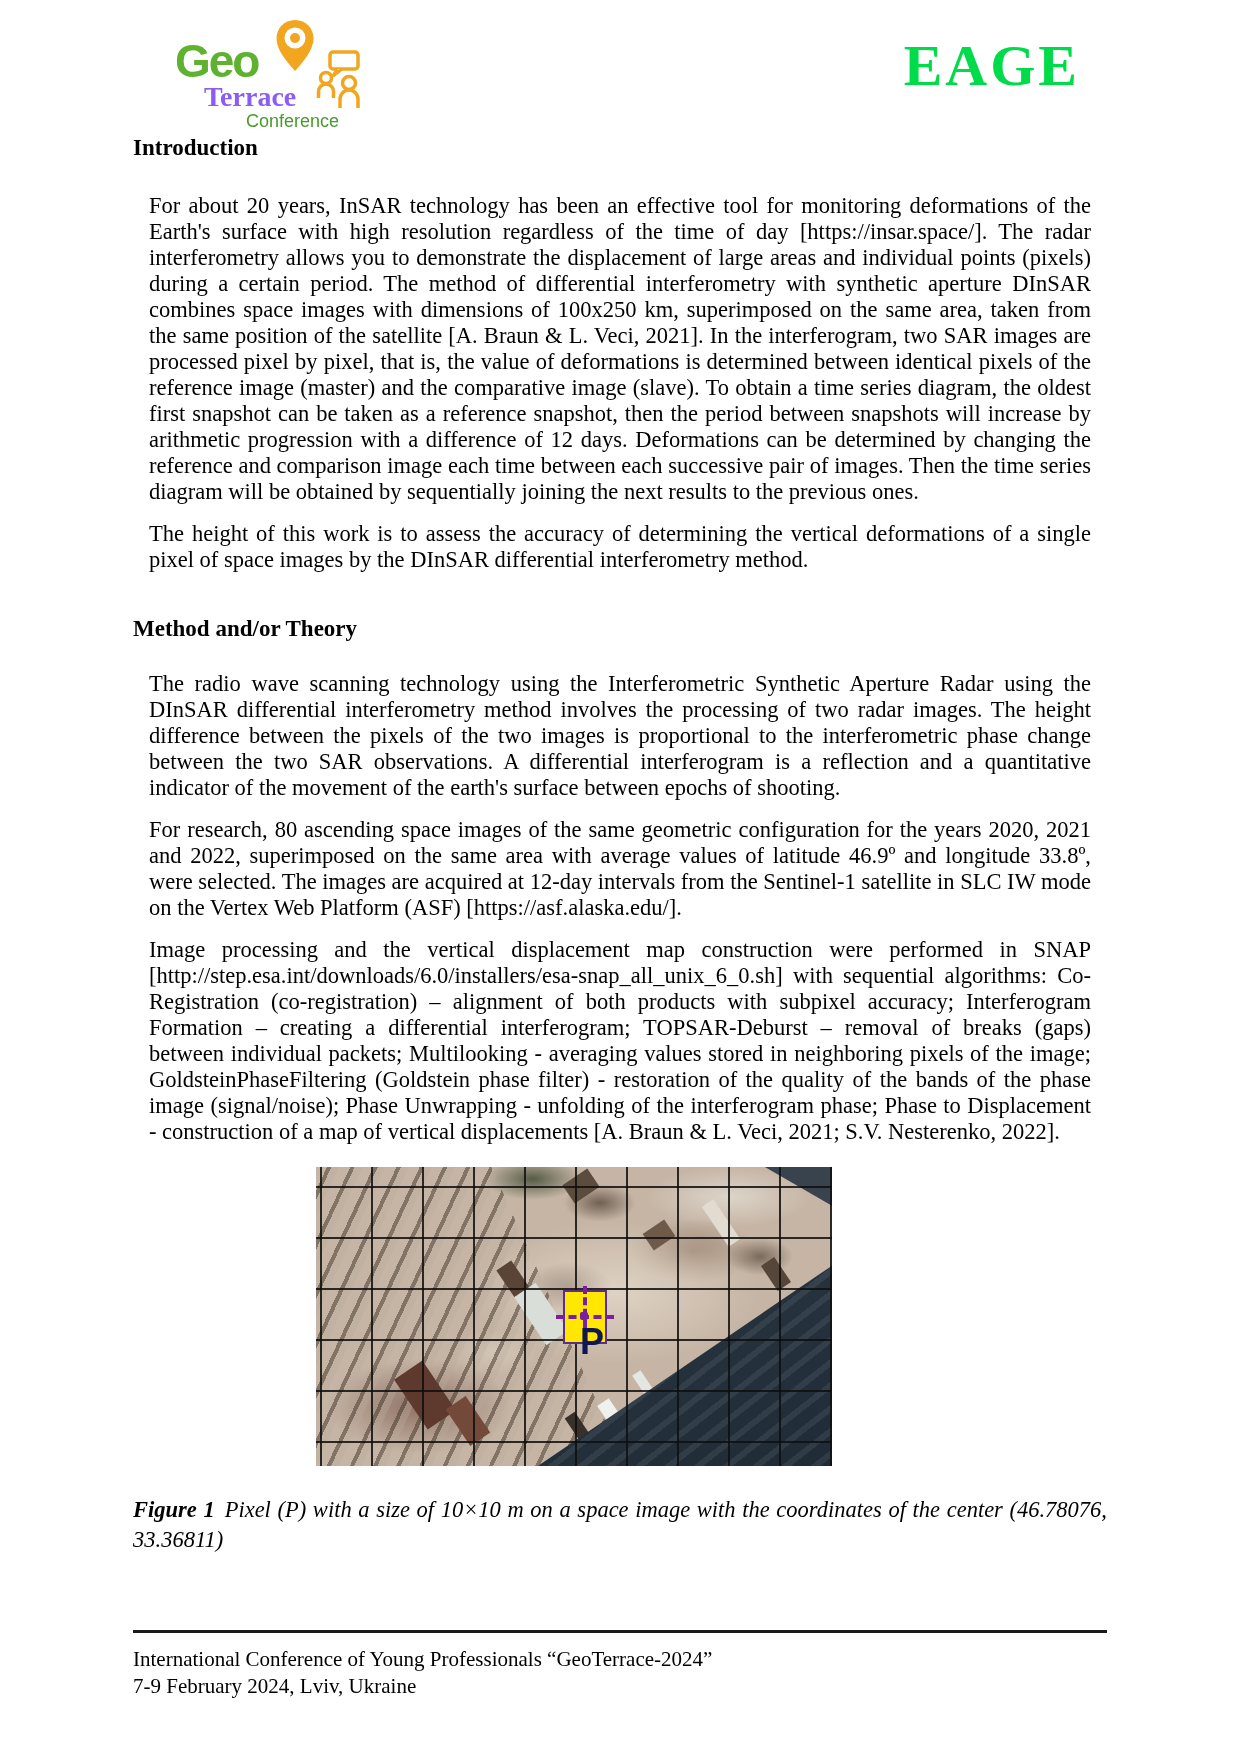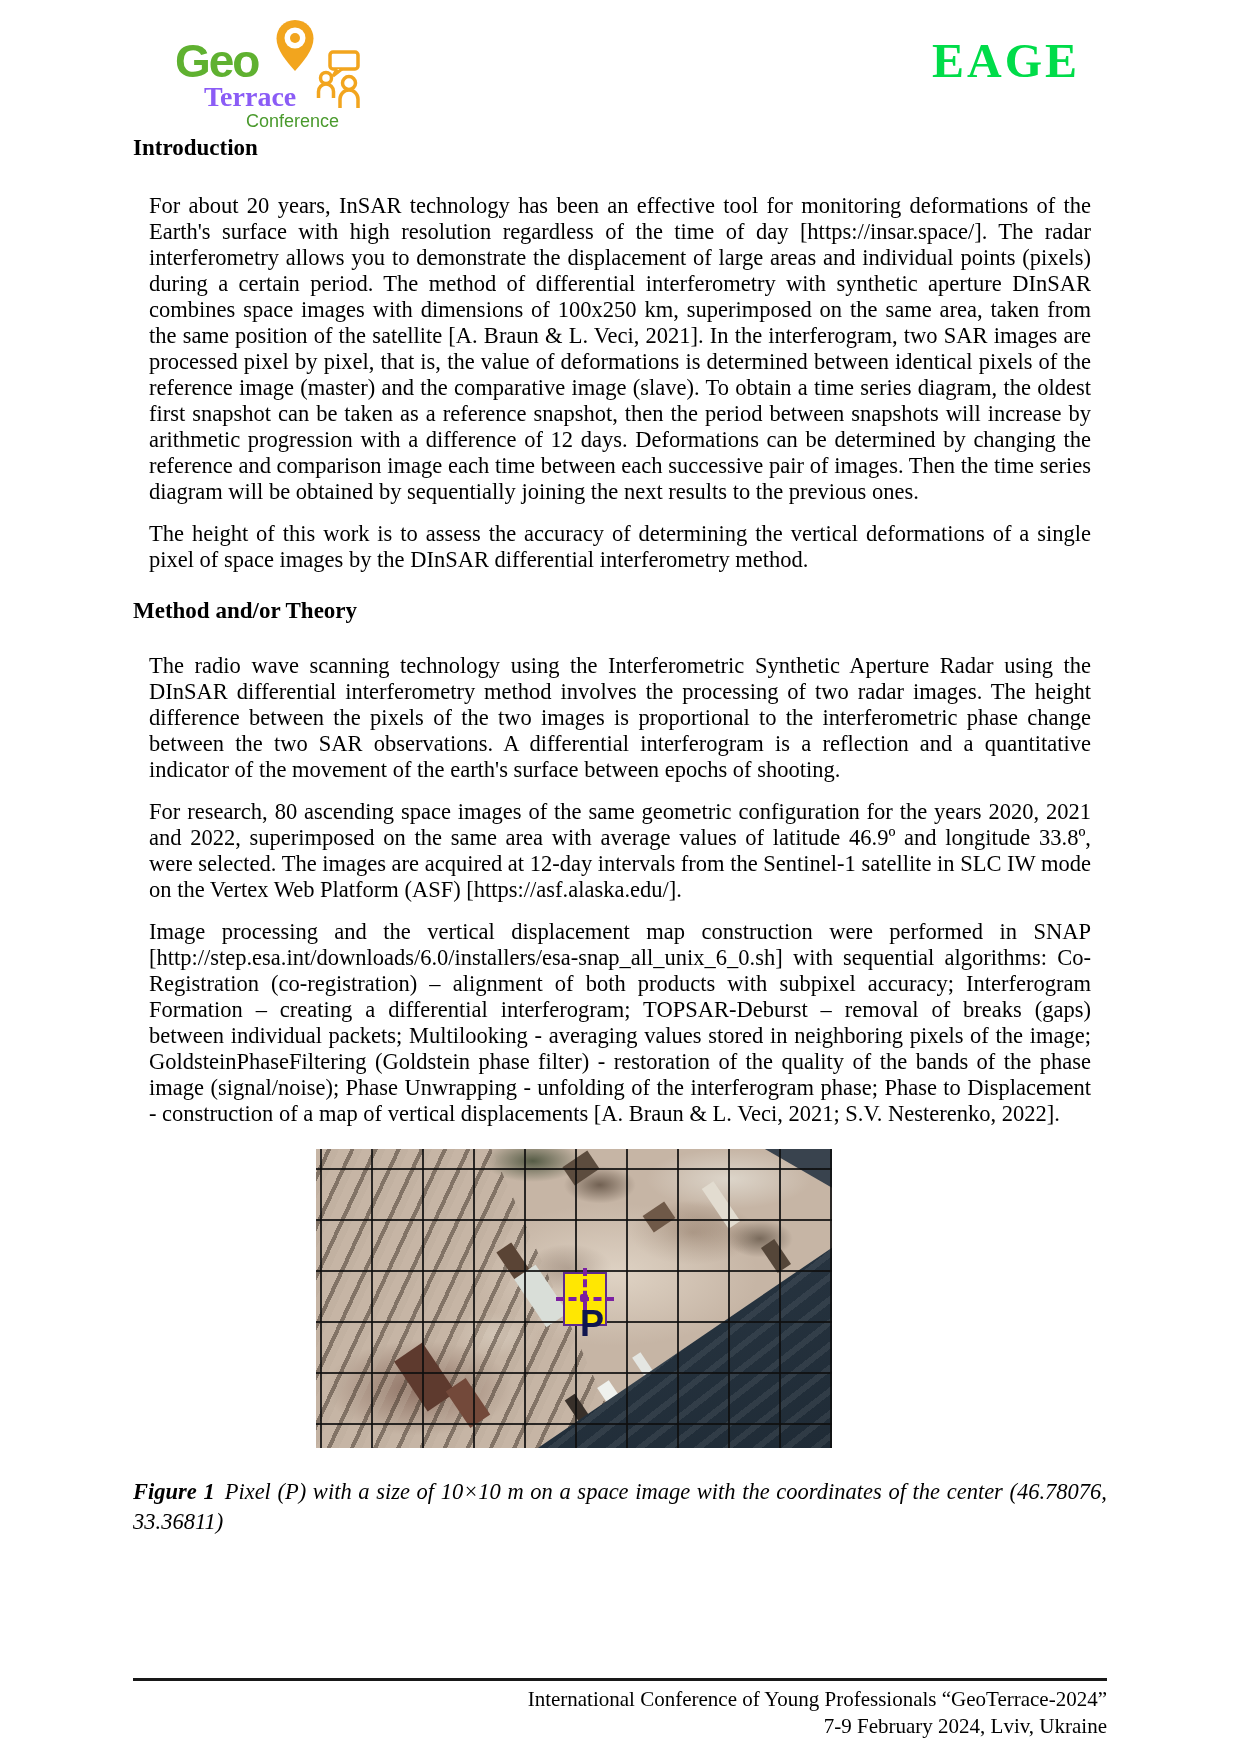--- a/index.html
+++ b/index.html
@@ -20,27 +20,27 @@
     font-weight:bold; font-size:28px; line-height:1; color:#8b5cf6;
   }
   .logo-conference {
     position:absolute; left:71px; top:90px; font-family:"Liberation Sans", sans-serif;
     font-weight:normal; font-size:18px; line-height:1; color:#4a9a2d;
   }
   .logo-pin { position:absolute; left:100px; top:-3px; }
   .logo-people { position:absolute; left:140px; top:28px; }
   .eage {
     position:absolute; right:160px; top:28px; font-family:"Liberation Serif", serif;
-    font-weight:bold; font-size:48px; line-height:1; color:#00dc49; letter-spacing:3px;
+    font-weight:bold; font-size:58px; line-height:1; color:#00dc49; letter-spacing:3px;
   }
 
   
   .content { position:absolute; left:133px; top:135px; width:974px; }
   .section-heading { font-size:23px; font-weight:bold; line-height:26px; margin:0 0 32px 0; }
-  .section-heading.method { margin-top:25px; margin-bottom:29px; }
+  .section-heading.method { margin-top:43px; margin-bottom:29px; }
   p.body-par { font-size:22.5px; line-height:26px; text-align:justify; margin:16px; }
 
   
   .figure-wrap {
     position:relative; margin:22px 0 0 183px; width:516px; height:299px;
     overflow:hidden; background:#c6b5a5;
   }
   .terrain-base {
     position:absolute; inset:0;
     background:
@@ -101,22 +101,22 @@
     position:absolute; right:1px; bottom:-18px; font-family:"Liberation Sans", sans-serif;
     font-weight:bold; font-size:36px; line-height:1; color:#10164f;
   }
 
   .caption { margin-top:29px; font-size:22.5px; line-height:30px; font-style:italic; text-align:justify; }
   .caption .cap-label { font-weight:bold; margin-right:10px; }
 
   
   .footer {
     position:absolute; left:133px; width:974px; top:1630px;
-    border-top:3px solid #191919; text-align:right;
-    font-size:21px; line-height:27px; padding-top:5px;margin-top:48px;
+    border-top:3px solid #191919; text-align:left;
+    font-size:21px; line-height:27px; padding-top:13px;
   }
 </style>
 </head>
 <body>
 
 <div class="page">
 
   <div class="header">
     <div class="logo">
       <span class="logo-geo">Geo</span>

